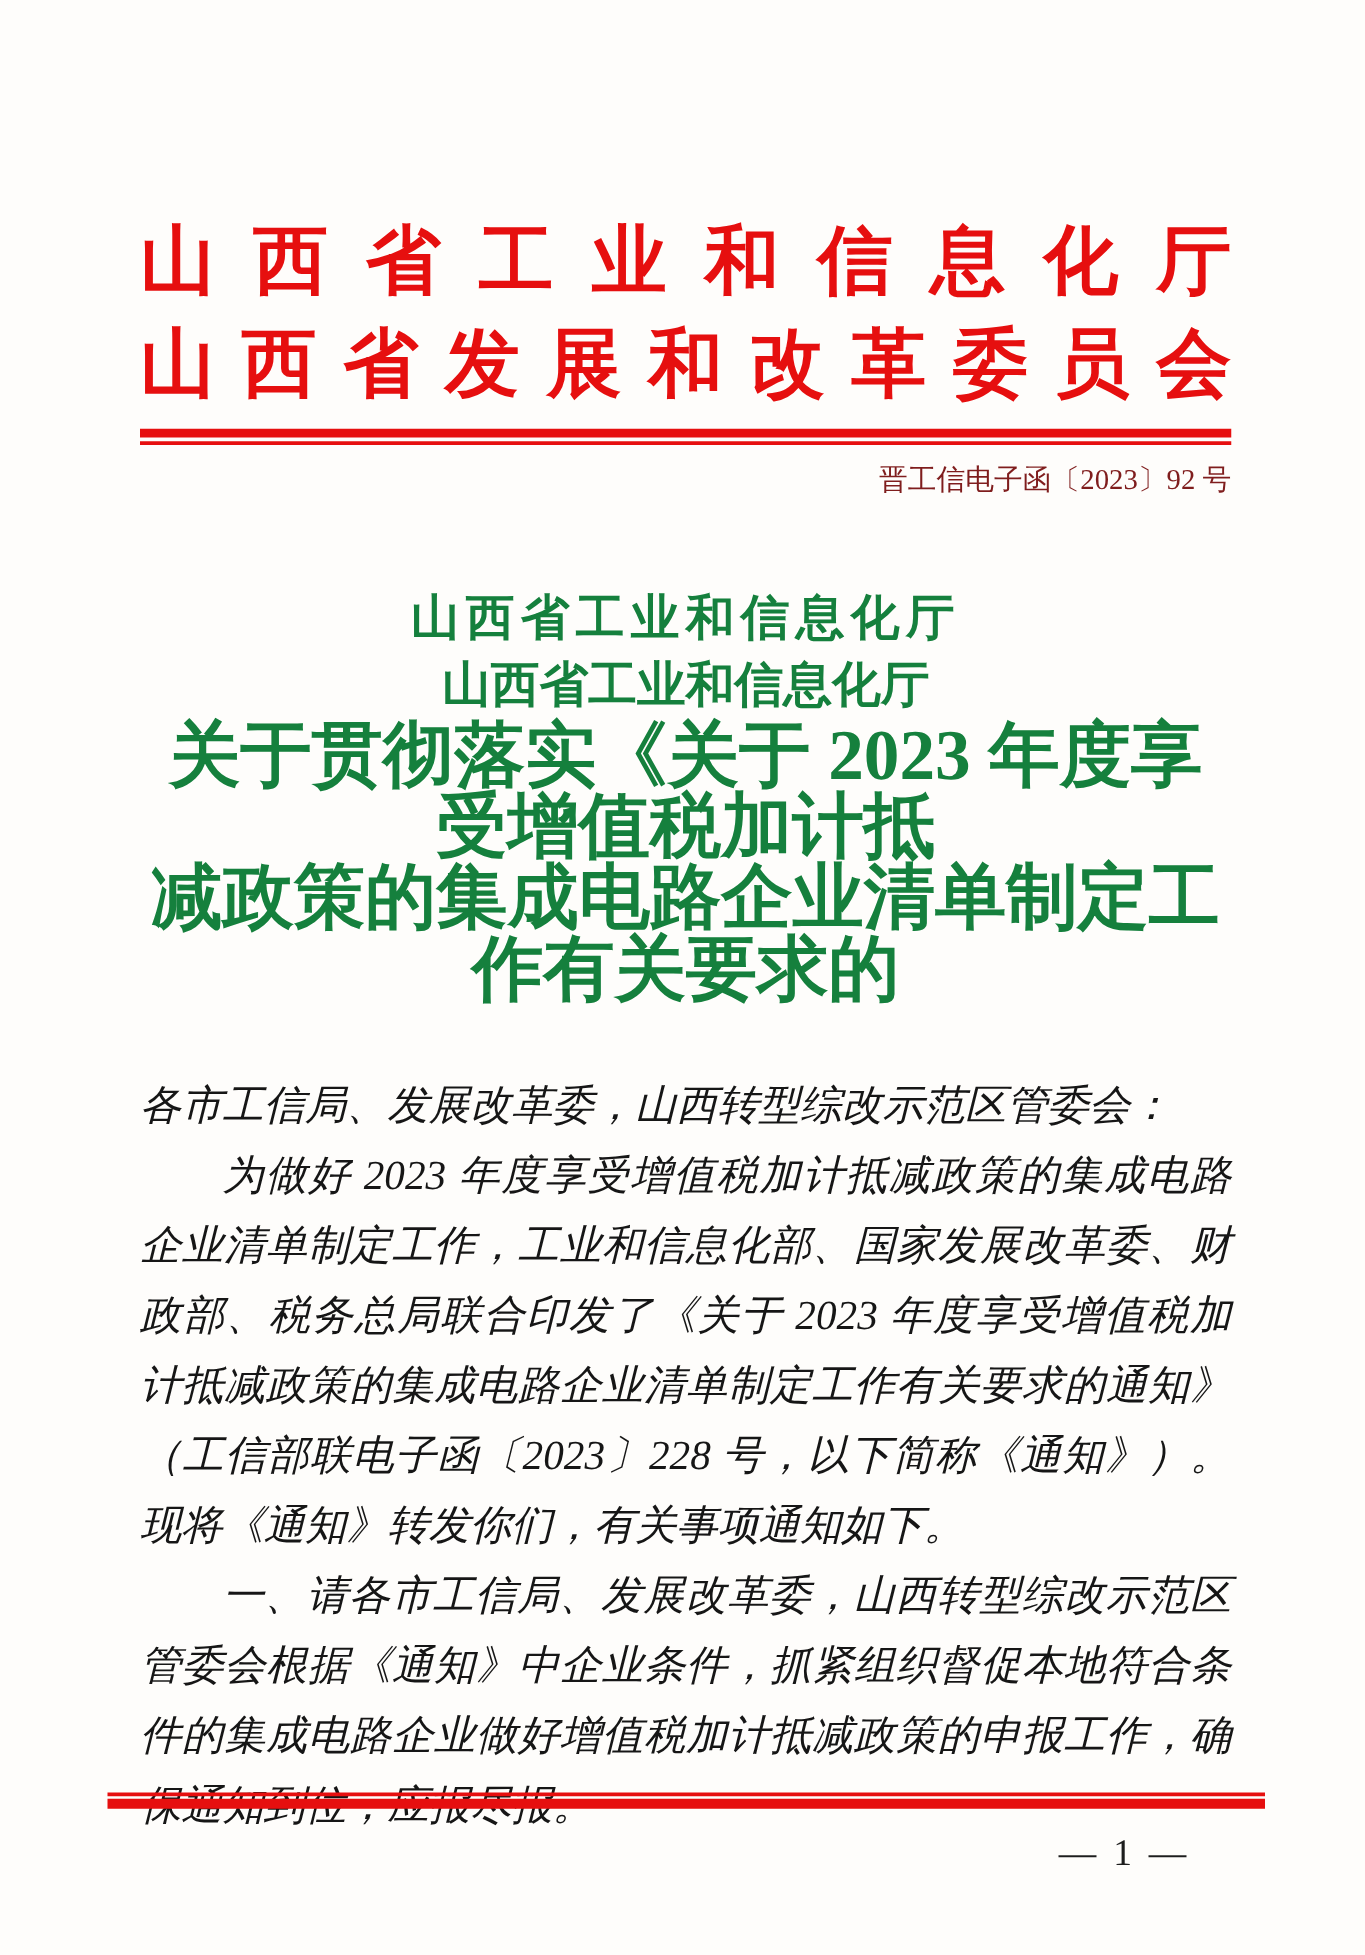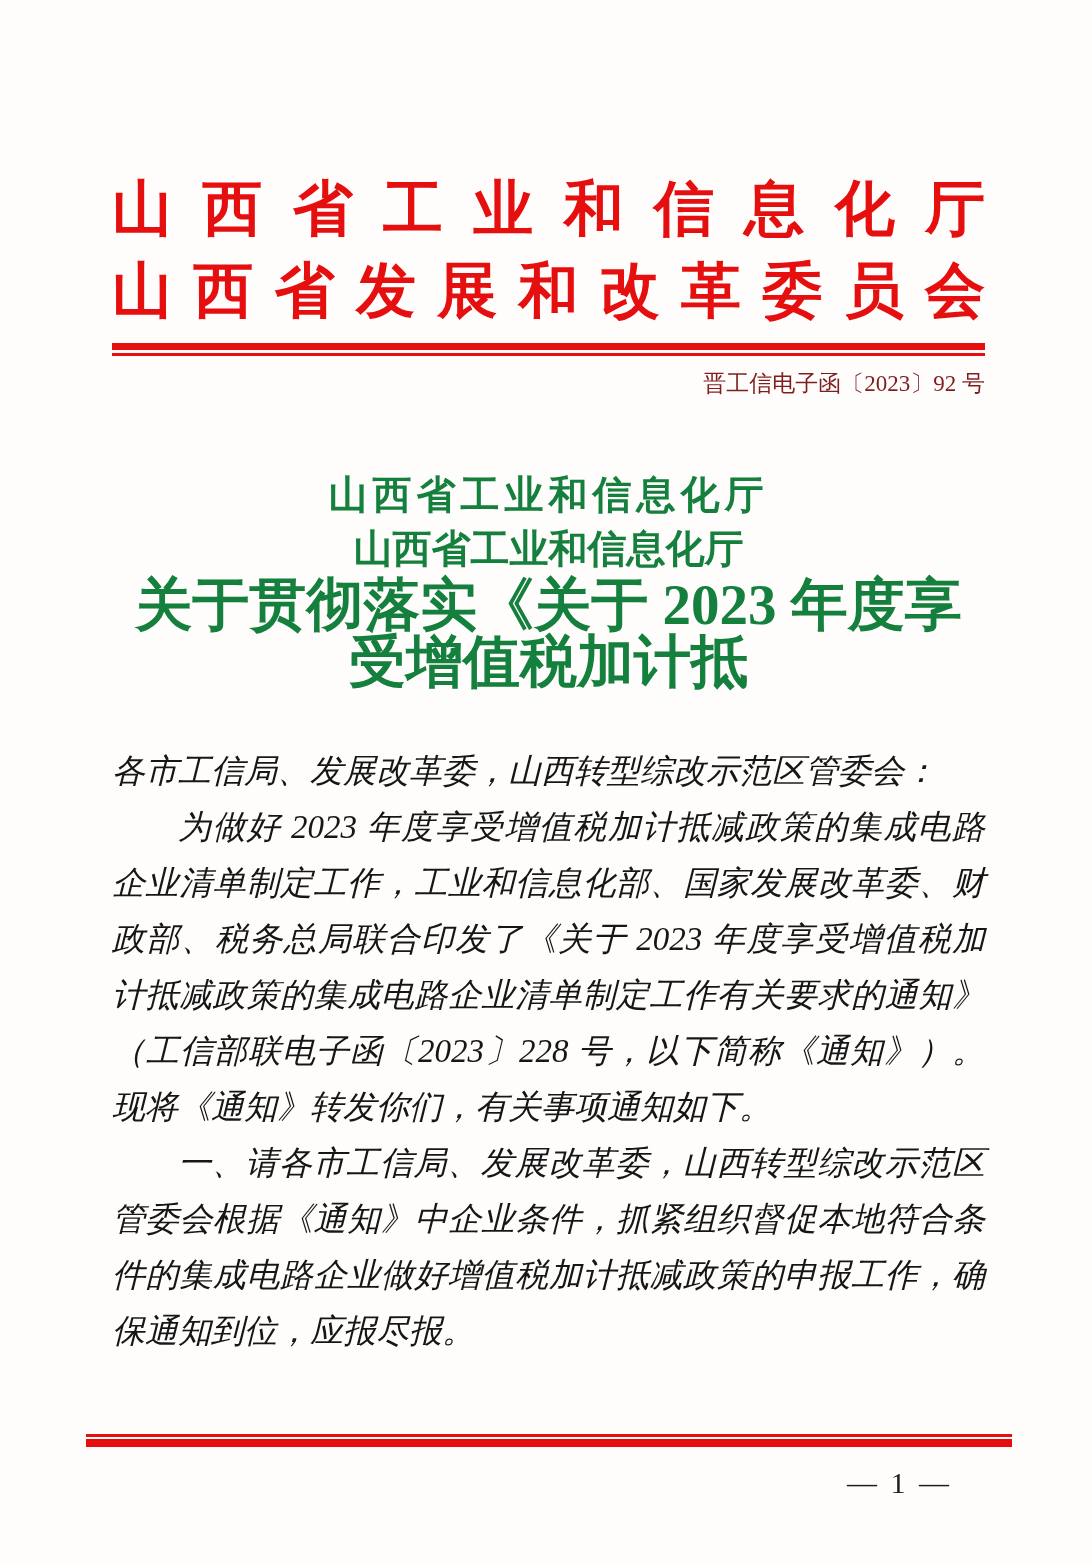--- a/index.html
+++ b/index.html
@@ -109,20 +109,21 @@
         <div class="rule rule-thin"></div>
       </div>
 
       <div class="doc-number">晋工信电子函〔2023〕92 号</div>
     </header>
 
     <h1 class="title" style="margin-bottom:0;">
       <div class="t-dept t-dept-sp">山西省工业和信息化厅</div>
       <div class="t-dept">山西省工业和信息化厅</div>
       <div class="t-main">关于贯彻落实《关于 2023 年度享受增值税加计抵</div>
+      <div class="t-main">减政策的集成电路企业清单制定工作有关要求的</div>
     </h1>
 
     <section class="body-text">
       <p class="salutation">各市工信局、发展改革委，山西转型综改示范区管委会：</p>
       <p class="indent">为做好 2023 年度享受增值税加计抵减政策的集成电路企业清单制定工作，工业和信息化部、国家发展改革委、财政部、税务总局联合印发了《关于 2023 年度享受增值税加计抵减政策的集成电路企业清单制定工作有关要求的通知》（工信部联电子函〔2023〕228 号，以下简称《通知》）。现将《通知》转发你们，有关事项通知如下。</p>
       <p class="indent">一、请各市工信局、发展改革委，山西转型综改示范区管委会根据《通知》中企业条件，抓紧组织督促本地符合条件的集成电路企业做好增值税加计抵减政策的申报工作，确保通知到位，应报尽报。</p>
     </section>
 
   </div>
 

